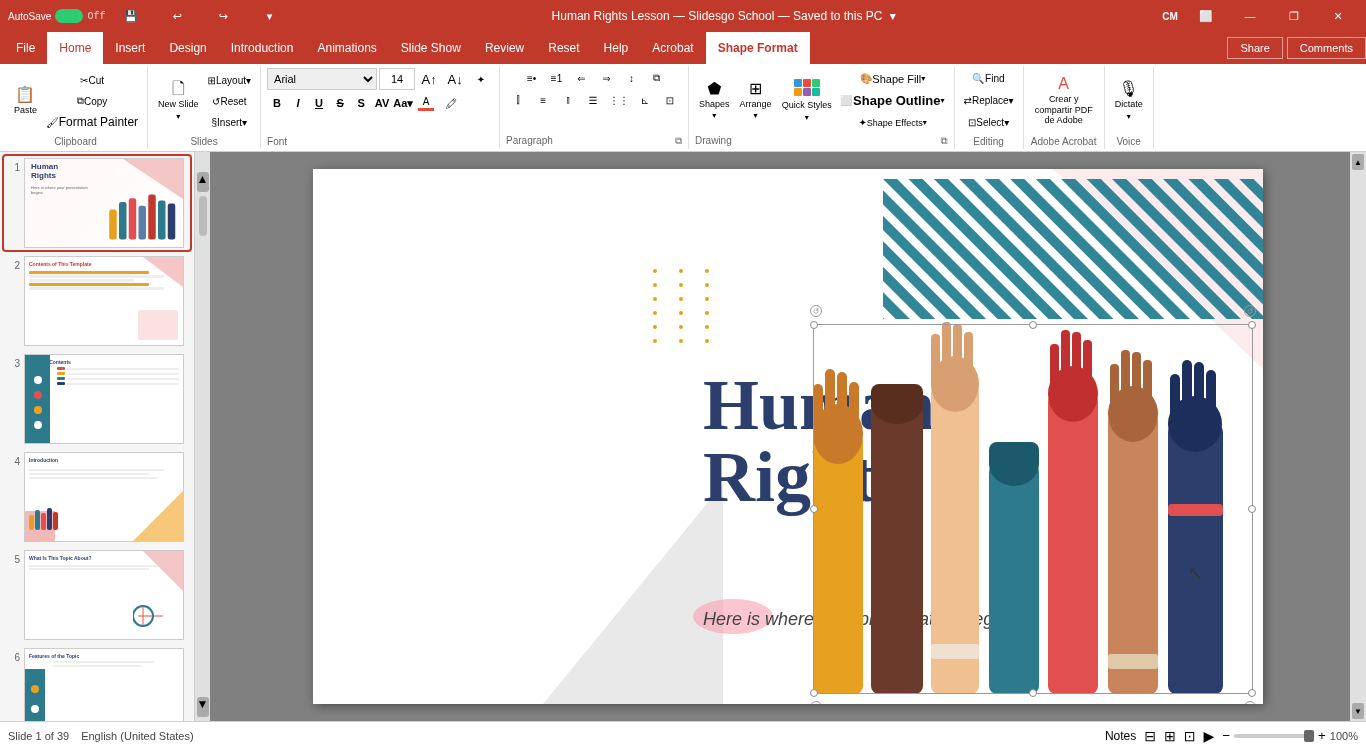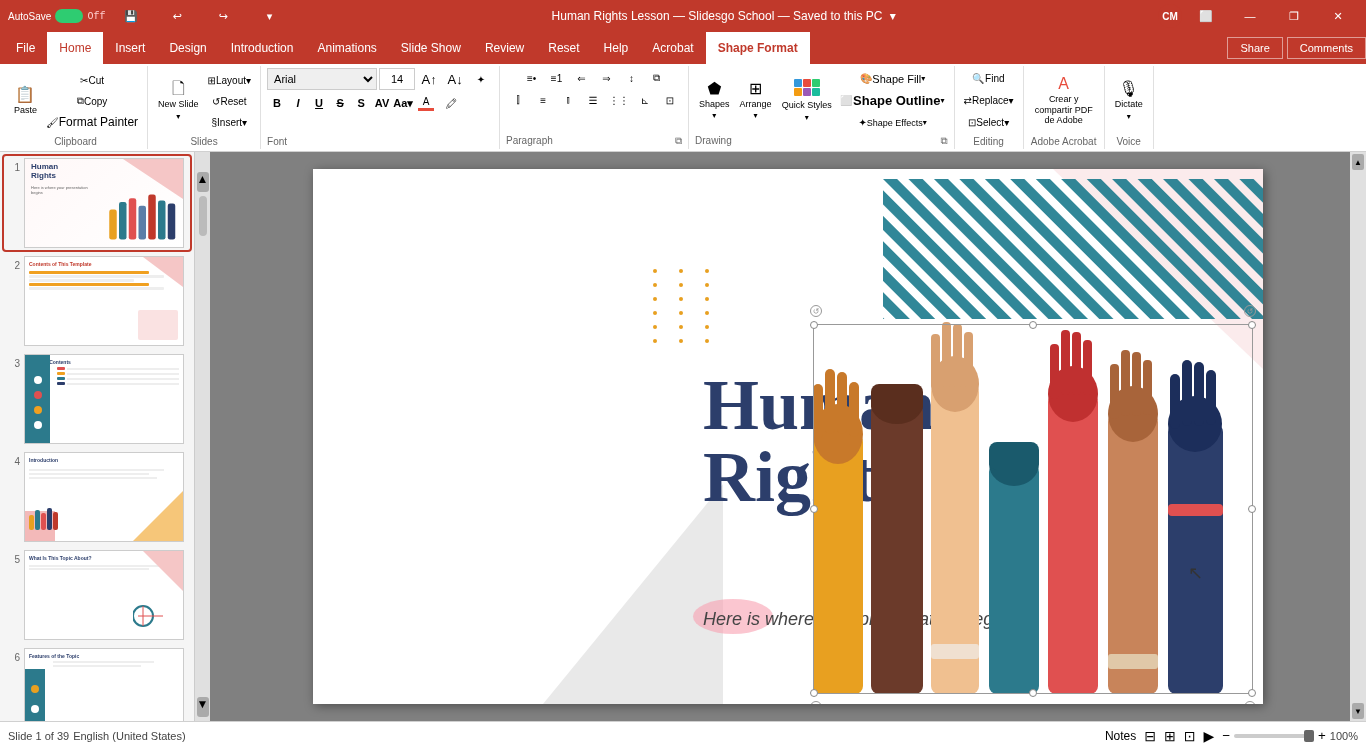--- a/index.html
+++ b/index.html
@@ -259,21 +259,21 @@
       height: 28px;
       background: #fff;
       border-top: 1px solid #d0d0d0;
       display: flex;
       align-items: center;
       justify-content: space-between;
       padding: 0 8px;
       font-size: 11px;
       color: #444;
     }
-    #statusbar .left { display: flex; align-items: center; gap: 4px; }
+    #statusbar .left { display: flex; align-items: center; gap: 12px; }
     #statusbar .right { display: flex; align-items: center; gap: 8px; }
 
     .zoom-slider {
       width: 80px;
       height: 4px;
       background: #ccc;
       border-radius: 2px;
       position: relative;
     }
     .zoom-thumb {

